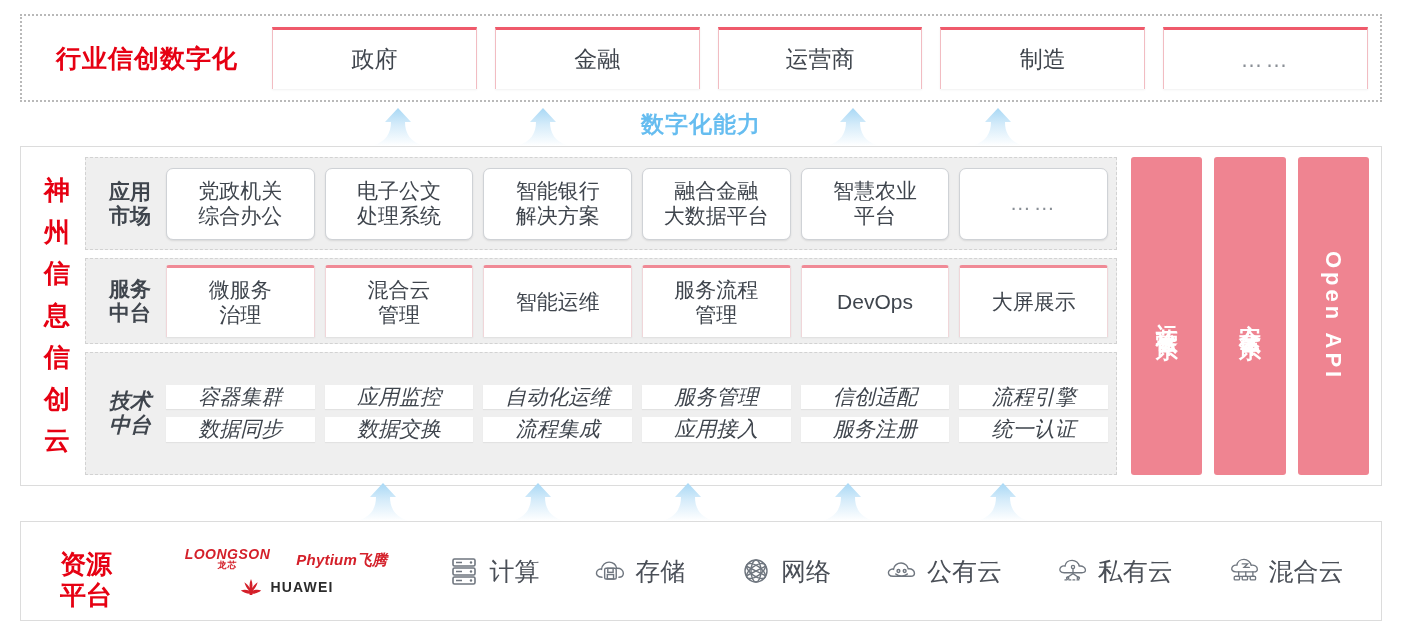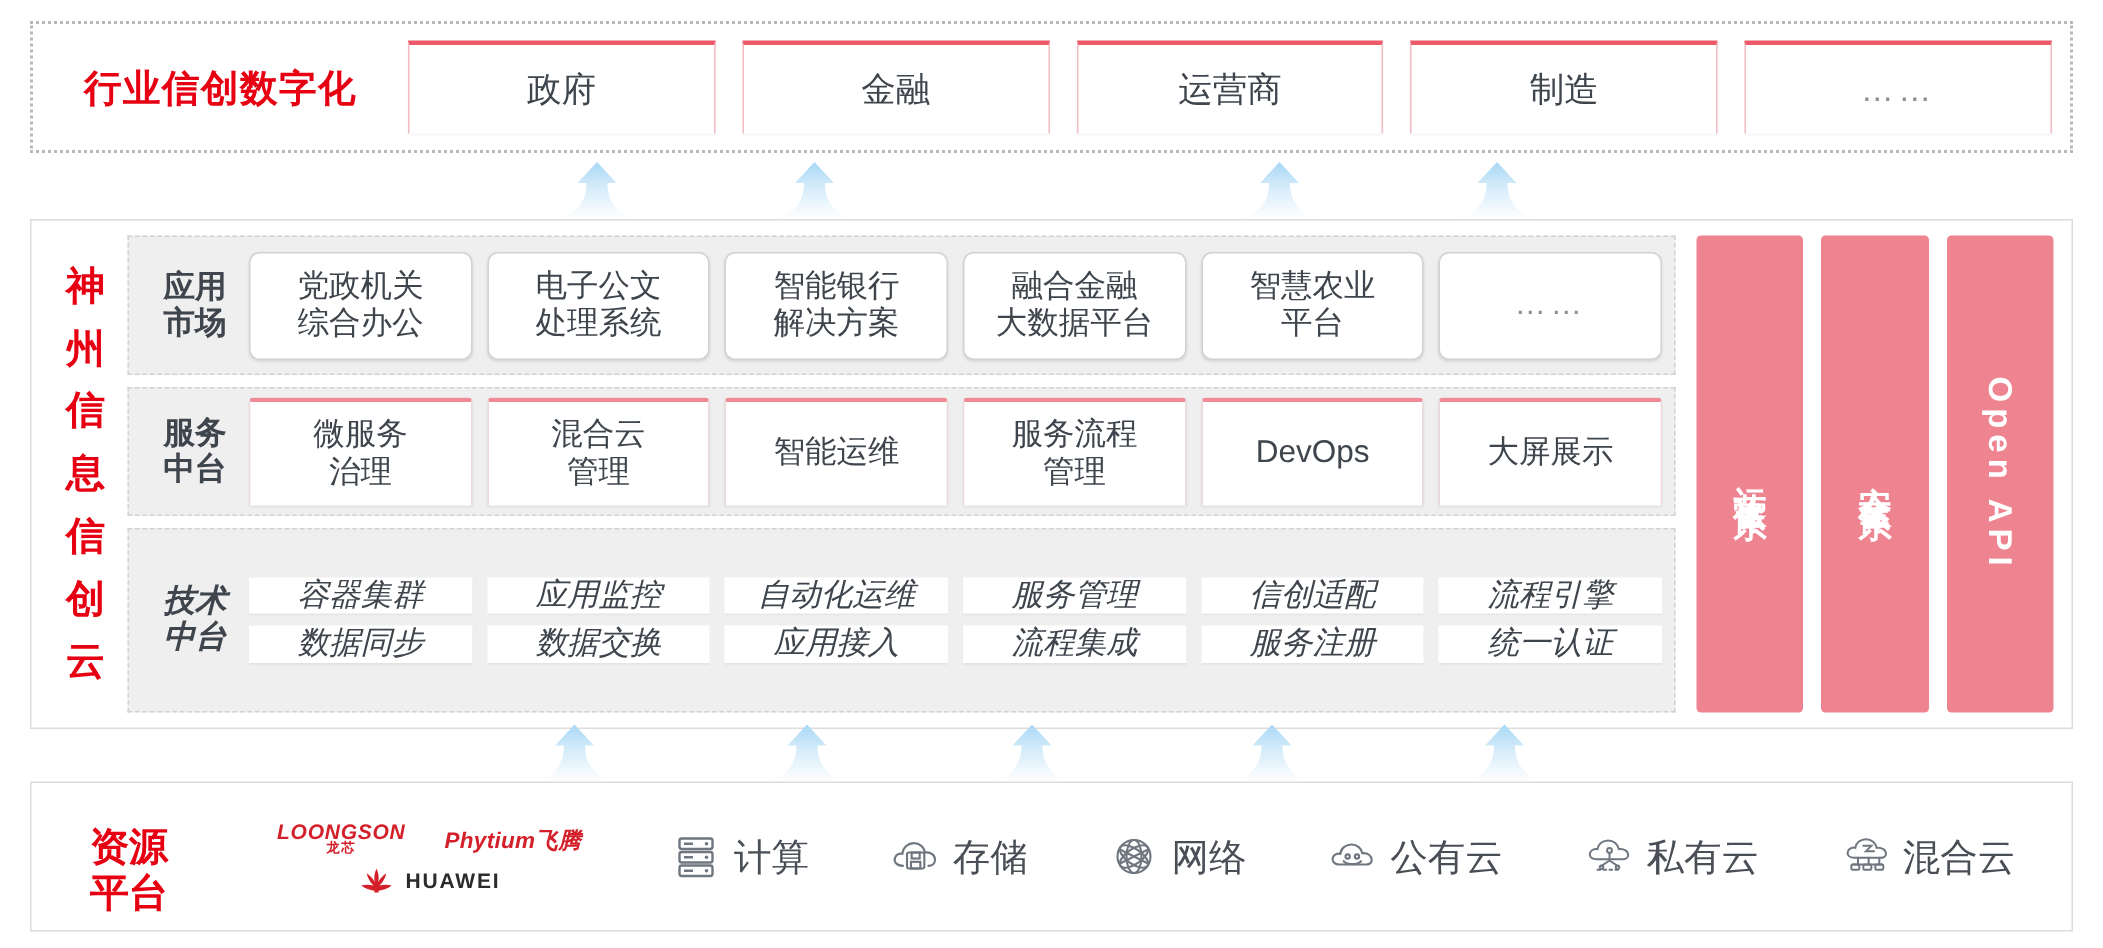--- a/index.html
+++ b/index.html
@@ -171,20 +171,21 @@
     <div class="industry-cards" id="industry-cards">
         <div class="ind-card">政府</div>
         <div class="ind-card">金融</div>
         <div class="ind-card">运营商</div>
         <div class="ind-card">制造</div>
         <div class="ind-card dots">……</div>
       </div>
   </div>
 
   <div class="gap-top" id="gap-top">
+    <div class="cap-label">数字化能力</div>
   <div class="arrow" style="left: 370px;"><svg viewBox="0 0 56 40" width="56" height="40" aria-hidden="true">
   <defs>
             <linearGradient id="ag" x1="0" y1="1" x2="0" y2="0">
     <stop offset="0" stop-color="#ffffff"></stop>
               <stop offset=".55" stop-color="#d6ecfa"></stop>
               <stop offset="1" stop-color="#a8d8f5"></stop>
   </linearGradient>
           </defs>
   <path d="M28 1 L41 15 L35 15 C35 26 40 35 54 39 L2 39 C16 35 21 26 21 15 L15 15 Z" fill="url(#ag)"></path>
 </svg></div>
@@ -271,22 +272,22 @@
               <div class="cell plain">容器集群</div>
               <div class="cell plain">应用监控</div>
               <div class="cell plain">自动化运维</div>
               <div class="cell plain">服务管理</div>
               <div class="cell plain">信创适配</div>
               <div class="cell plain">流程引擎</div>
             </div>
             <div class="tier-cards">
               <div class="cell plain">数据同步</div>
               <div class="cell plain">数据交换</div>
+              <div class="cell plain">流程集成</div>
               <div class="cell plain">应用接入</div>
-              <div class="cell plain">流程集成</div>
               <div class="cell plain">服务注册</div>
               <div class="cell plain">统一认证</div>
             </div>
           </div>
         </div>
       </div>
     <div class="cloud-right" id="cloud-right">
         <div class="vbar">
           <span class="vtext">运营体系</span>
         </div>

